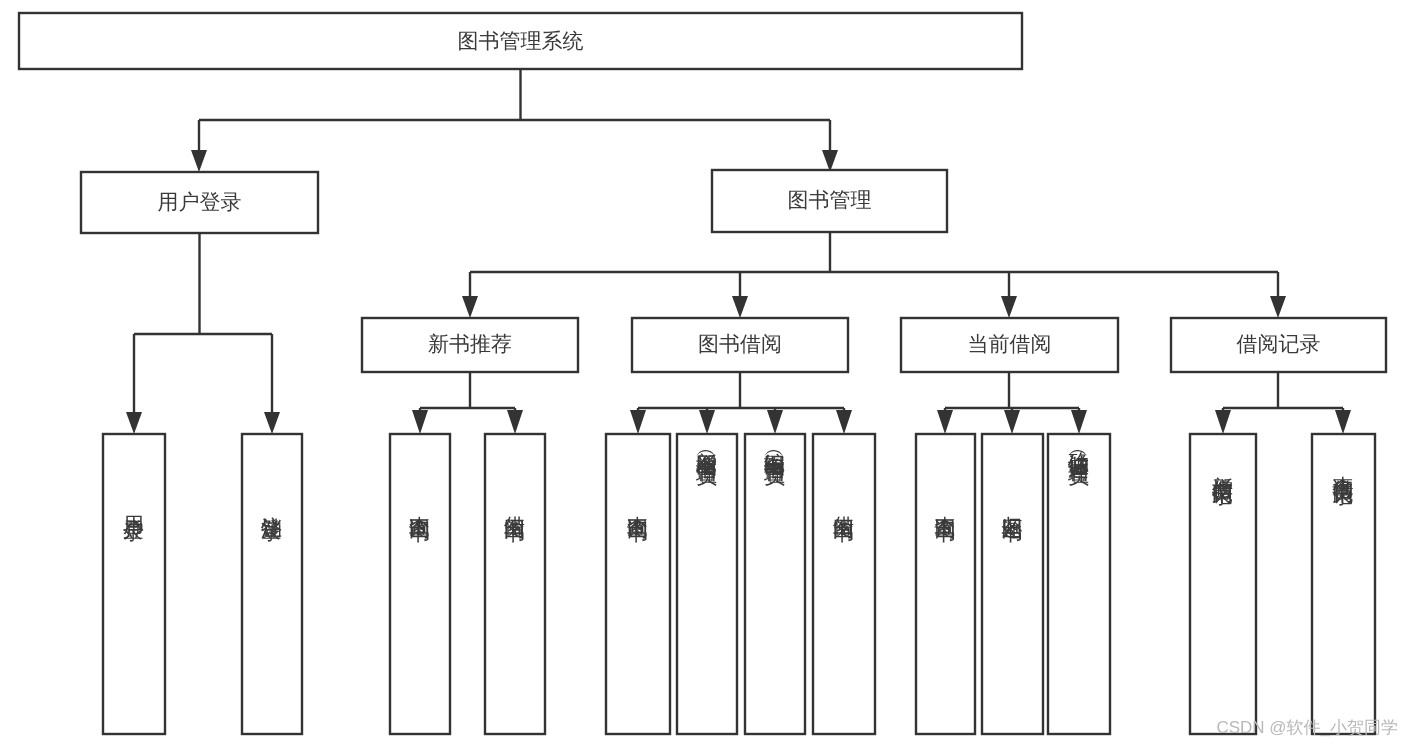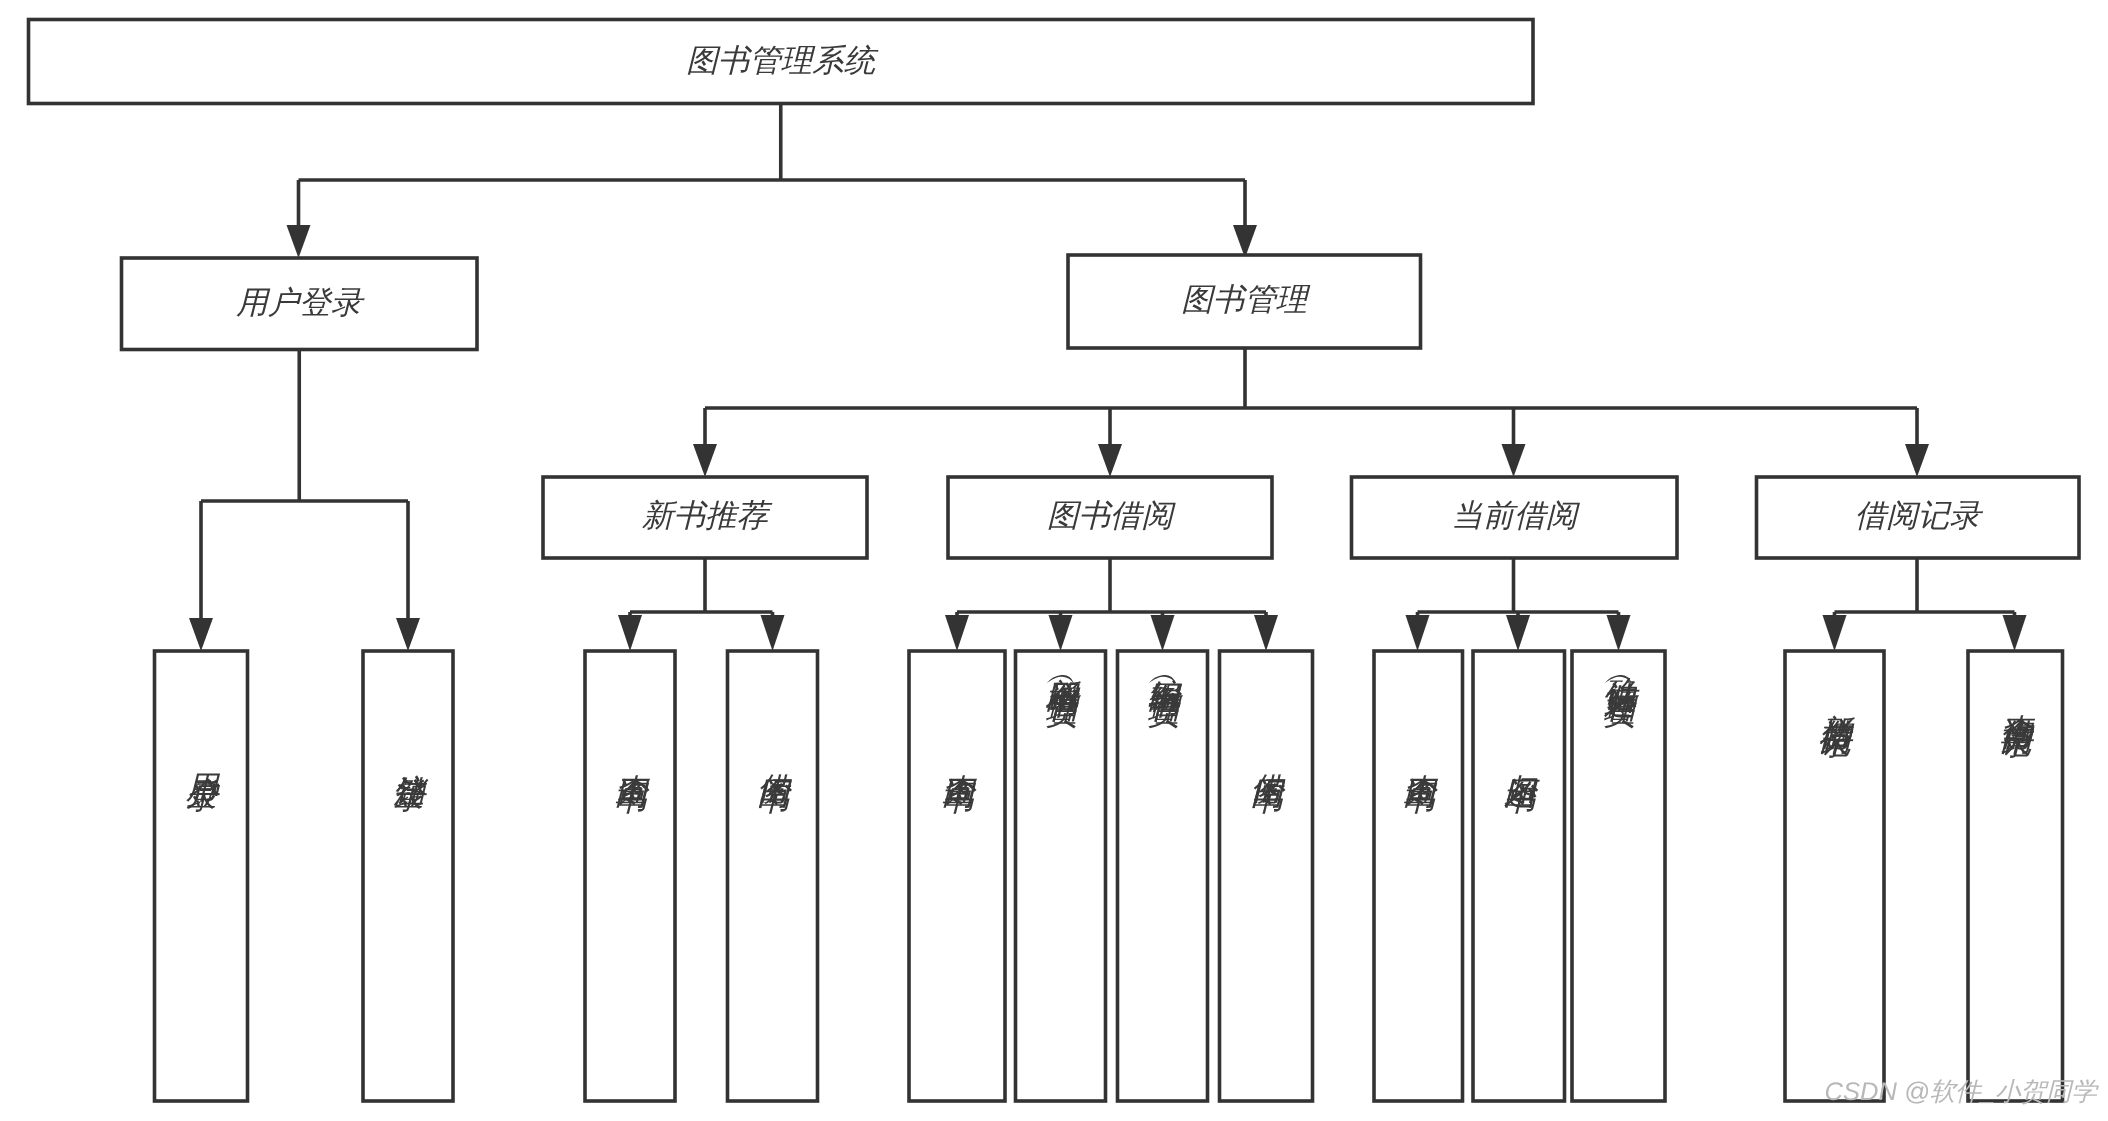--- a/index.html
+++ b/index.html
@@ -13,21 +13,20 @@
     font-family: "Liberation Sans", sans-serif;
     overflow: hidden;
     position: relative;
   }
   #diagram-root {
     position: absolute;
     left: 0;
     top: 0;
     width: 1148px;
     height: 747px;
-    font-style: italic;
   }
   svg.flowchart {
     display: block;
     width: 1405px;
     height: 747px;
   }
   .node-box {
     fill: #ffffff;
     stroke: #333333;
     stroke-width: 2.4;

